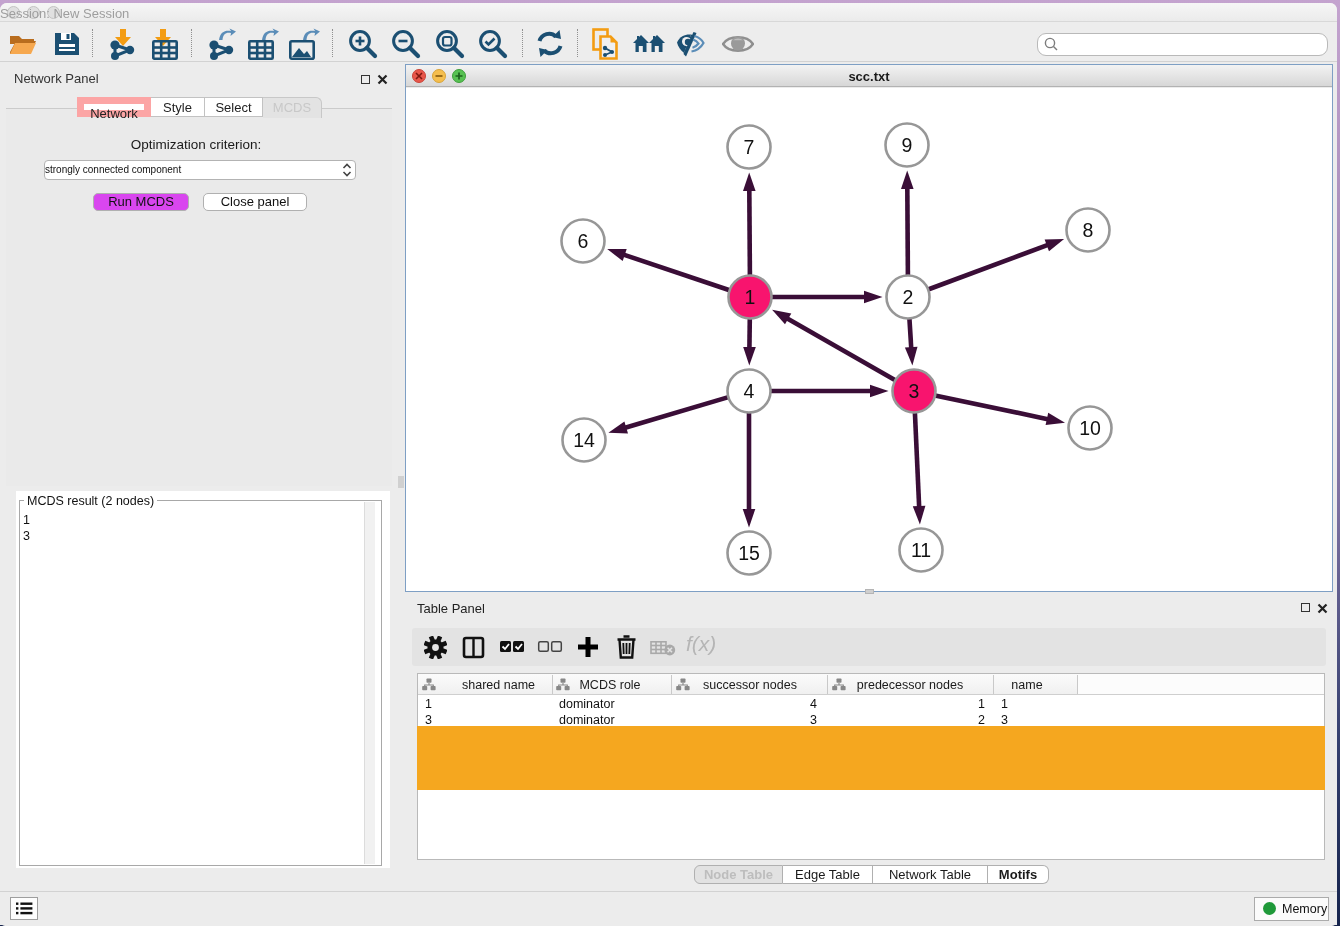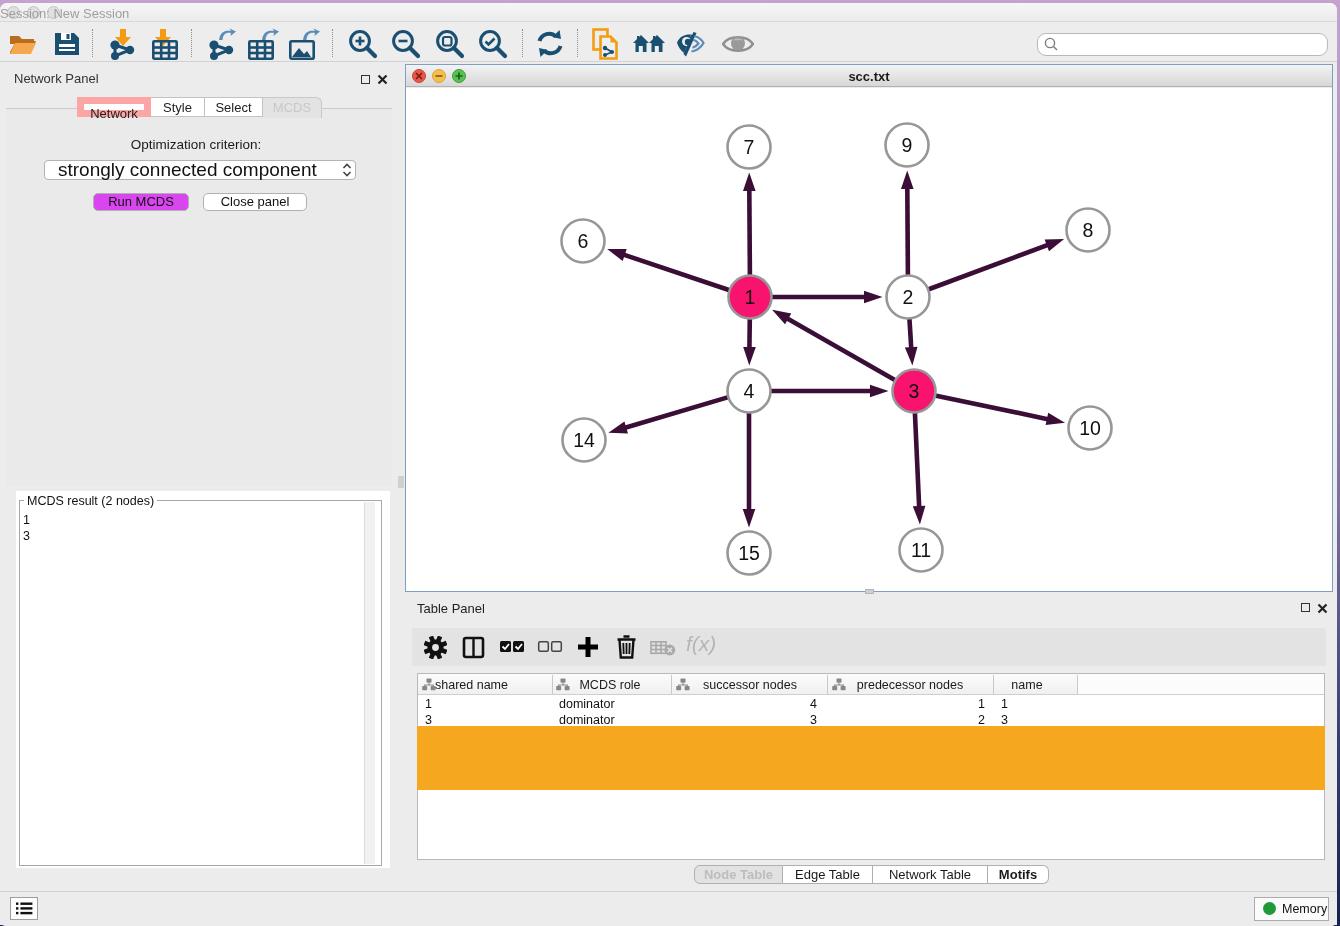--- a/index.html
+++ b/index.html
@@ -138,21 +138,21 @@
 <div class="abs" style="left:361px;top:75px;width:9px;height:9px;border:1.5px solid #333"></div>
 <svg class="abs" style="left:377px;top:74px" width="11" height="11" viewBox="0 0 11 11">
     <path d="M1.5 1.5 L9.5 9.5 M9.5 1.5 L1.5 9.5" stroke="#222" stroke-width="2.2"></path>
   </svg>
 <div class="abs" style="left:6px;top:108px;width:386px;height:378px;background:#eaeaea;border-top:1px solid #cbcbcb"></div>
 <div class="abs" style="left:77px;top:97px;width:74px;height:20px;background:#fff;border:7px solid #fca5a5;font-size:13px;color:#222;text-align:center;line-height:19px">Network</div>
 <div class="abs" style="left:151px;top:97px;width:54px;height:20px;background:#fff;border:1px solid #c2c2c2;border-left:none;font-size:13px;color:#222;text-align:center;line-height:19px">Style</div>
 <div class="abs" style="left:205px;top:97px;width:58px;height:20px;background:#fff;border:1px solid #c2c2c2;border-left:none;font-size:13px;color:#222;text-align:center;line-height:19px">Select</div>
 <div class="abs" style="left:263px;top:97px;width:59px;height:21px;background:#e3e3e3;border:1px solid #c8c8c8;border-left:none;border-bottom:none;border-radius:0 6px 0 0;font-size:13px;color:#c8c8c8;text-align:center;line-height:19px">MCDS</div>
 <div class="abs" style="left:0;top:137px;width:392px;text-align:center;font-size:13.5px;color:#1a1a1a">Optimization criterion:</div>
-<div class="abs" style="left:44px;top:160px;width:312px;height:20px;background:#fff;border:1px solid #b3b3b3;border-radius:4px;font-size:19px;color:#111;line-height:18px;padding-left:13px">strongly connected component</div>
+<div class="abs" style="left:44px;top:160px;width:312px;height:20px;background:#fff;border:1px solid #b3b3b3;border-radius:4px;font-size:10px;color:#111;line-height:18px;padding-left:0">strongly connected component</div>
 <svg class="abs" style="left:341px;top:163px" width="12" height="14" viewBox="0 0 12 14">
     <path d="M2.5 5 L6 1.5 L9.5 5 M2.5 9 L6 12.5 L9.5 9" fill="none" stroke="#444" stroke-width="1.6"></path>
   </svg>
 <div class="abs" style="left:93px;top:193px;width:96px;height:18px;background:#d946ef;border:1px solid #b0b0b0;border-radius:5px;font-size:13px;color:#111;text-align:center;line-height:16px">Run MCDS</div>
 <div class="abs" style="left:203px;top:193px;width:104px;height:18px;background:#fff;border:1px solid #b0b0b0;border-radius:5px;font-size:13px;color:#111;text-align:center;line-height:16px">Close panel</div>
 <div class="abs" style="left:16px;top:491px;width:374px;height:377px;background:#fff"></div>
 <div class="abs" style="left:19px;top:500px;width:363px;height:366px;border:1px solid #a8a8a8"></div>
 <div class="abs" style="left:24px;top:494px;background:#fff;padding:0 3px;font-size:12.5px;color:#111">MCDS result (2 nodes)</div>
 <div class="abs" style="left:23px;top:512px;font-size:12.5px;line-height:16px;color:#111">1<br>3</div>
 <div class="abs" style="left:364px;top:502px;width:11px;height:362px;background:#f1f1f1;border-left:1px solid #dcdcdc"></div>
@@ -308,21 +308,21 @@
     <rect x="0.2" y="8" width="5" height="4.2" rx="0.8" fill="#888"></rect>
     <rect x="8.6" y="8" width="5" height="4.2" rx="0.8" fill="#888"></rect>
     <path d="M7 5 v2 M2.7 8 v-1 h8.6 v1" stroke="#888" stroke-width="1.1" fill="none"></path>
   </svg>
 <svg class="abs" style="left:832px;top:678px" width="14" height="13" viewBox="0 0 14 13">
     <rect x="4.5" y="0.5" width="5" height="4.2" rx="0.8" fill="#888"></rect>
     <rect x="0.2" y="8" width="5" height="4.2" rx="0.8" fill="#888"></rect>
     <rect x="8.6" y="8" width="5" height="4.2" rx="0.8" fill="#888"></rect>
     <path d="M7 5 v2 M2.7 8 v-1 h8.6 v1" stroke="#888" stroke-width="1.1" fill="none"></path>
   </svg>
-<div class="abs" style="left:435px;top:678px;width:100px;text-align:left;font-size:12.5px;color:#1a1a1a">shared name</div>
+<div class="abs" style="left:435px;top:678px;width:100px;text-align:right;font-size:12.5px;color:#1a1a1a">shared name</div>
 <div class="abs" style="left:567px;top:678px;width:86px;text-align:center;font-size:12.5px;color:#1a1a1a">MCDS role</div>
 <div class="abs" style="left:688px;top:678px;width:124px;text-align:center;font-size:12.5px;color:#1a1a1a">successor nodes</div>
 <div class="abs" style="left:843px;top:678px;width:134px;text-align:center;font-size:12.5px;color:#1a1a1a">predecessor nodes</div>
 <div class="abs" style="left:994px;top:678px;width:66px;text-align:center;font-size:12.5px;color:#1a1a1a">name</div>
 <div class="abs" style="left:425px;top:697px;font-size:12.5px;color:#111">1</div>
 <div class="abs" style="left:559px;top:697px;font-size:12.5px;color:#111">dominator</div>
 <div class="abs" style="left:747px;top:697px;width:70px;text-align:right;font-size:12.5px;color:#111">4</div>
 <div class="abs" style="left:915px;top:697px;width:70px;text-align:right;font-size:12.5px;color:#111">1</div>
 <div class="abs" style="left:1001px;top:697px;font-size:12.5px;color:#111">1</div>
 <div class="abs" style="left:425px;top:713px;font-size:12.5px;color:#111">3</div>

